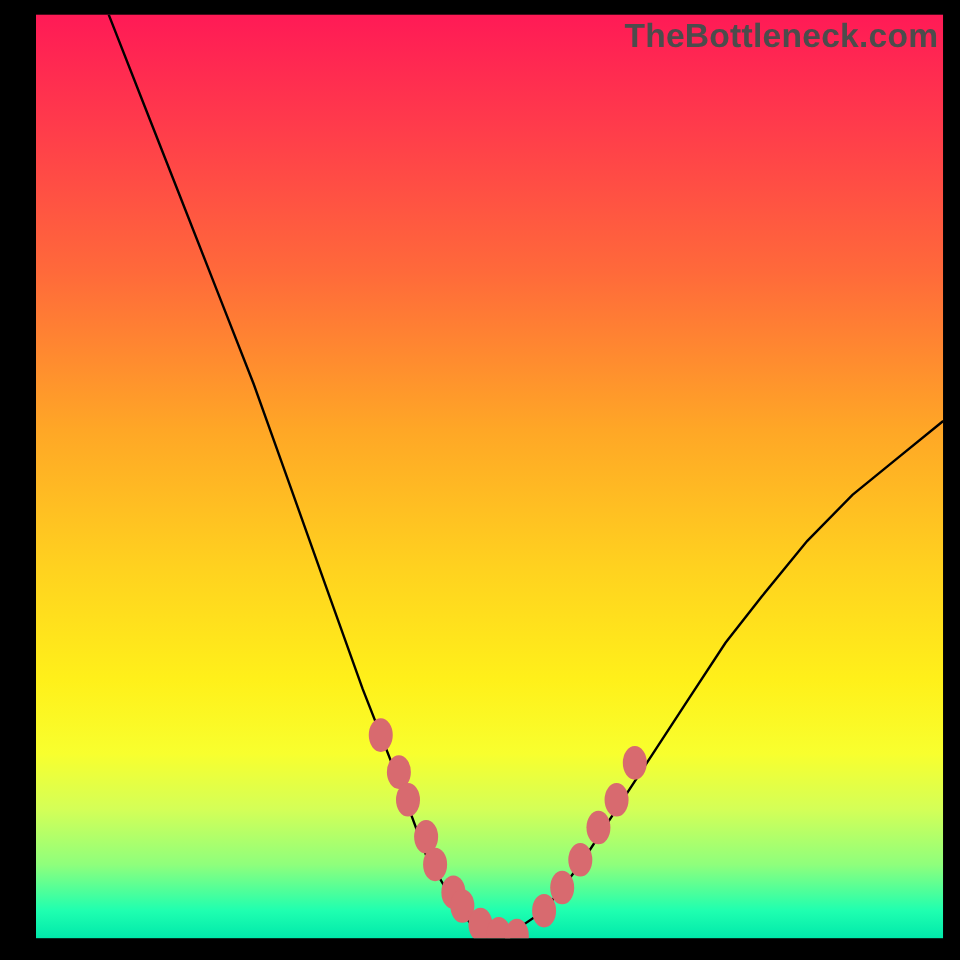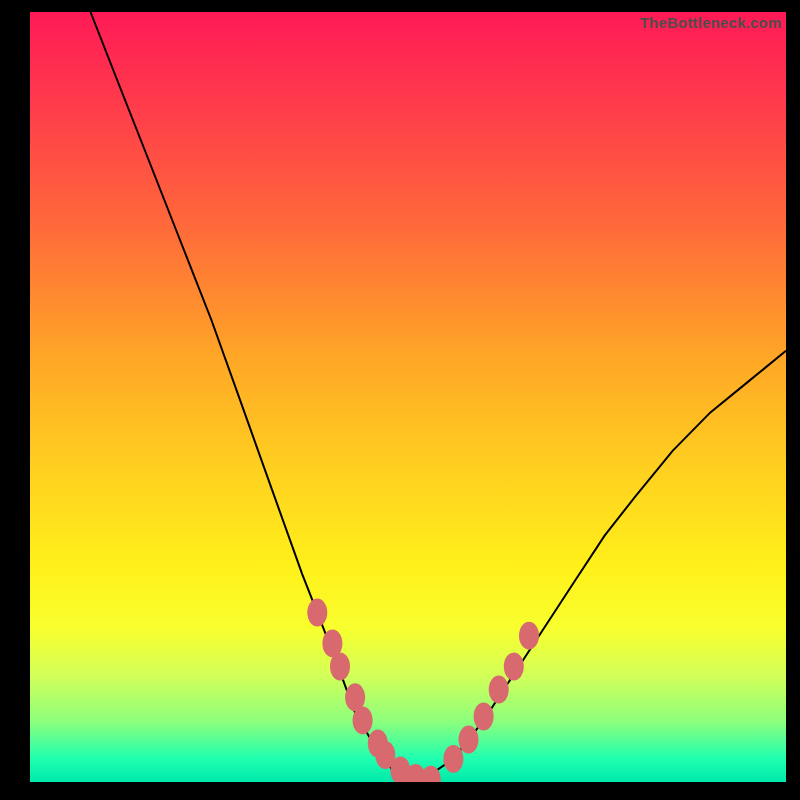--- a/index.html
+++ b/index.html
@@ -40,21 +40,21 @@
       #8fff7c 92%,
       #1fffb0 97%,
       #00e9ab 100%
     );
   }
   .watermark {
     position: absolute;
     top: 14px;
     right: 18px;
     color: #4c4c4c;
-    font-size: 15px;
+    font-size: 28px;
     font-weight: 600;
     letter-spacing: 0.2px;
   }
   svg.curves {
     position: absolute;
     inset: 0;
     width: 100%;
     height: 100%;
   }
   .curve {

